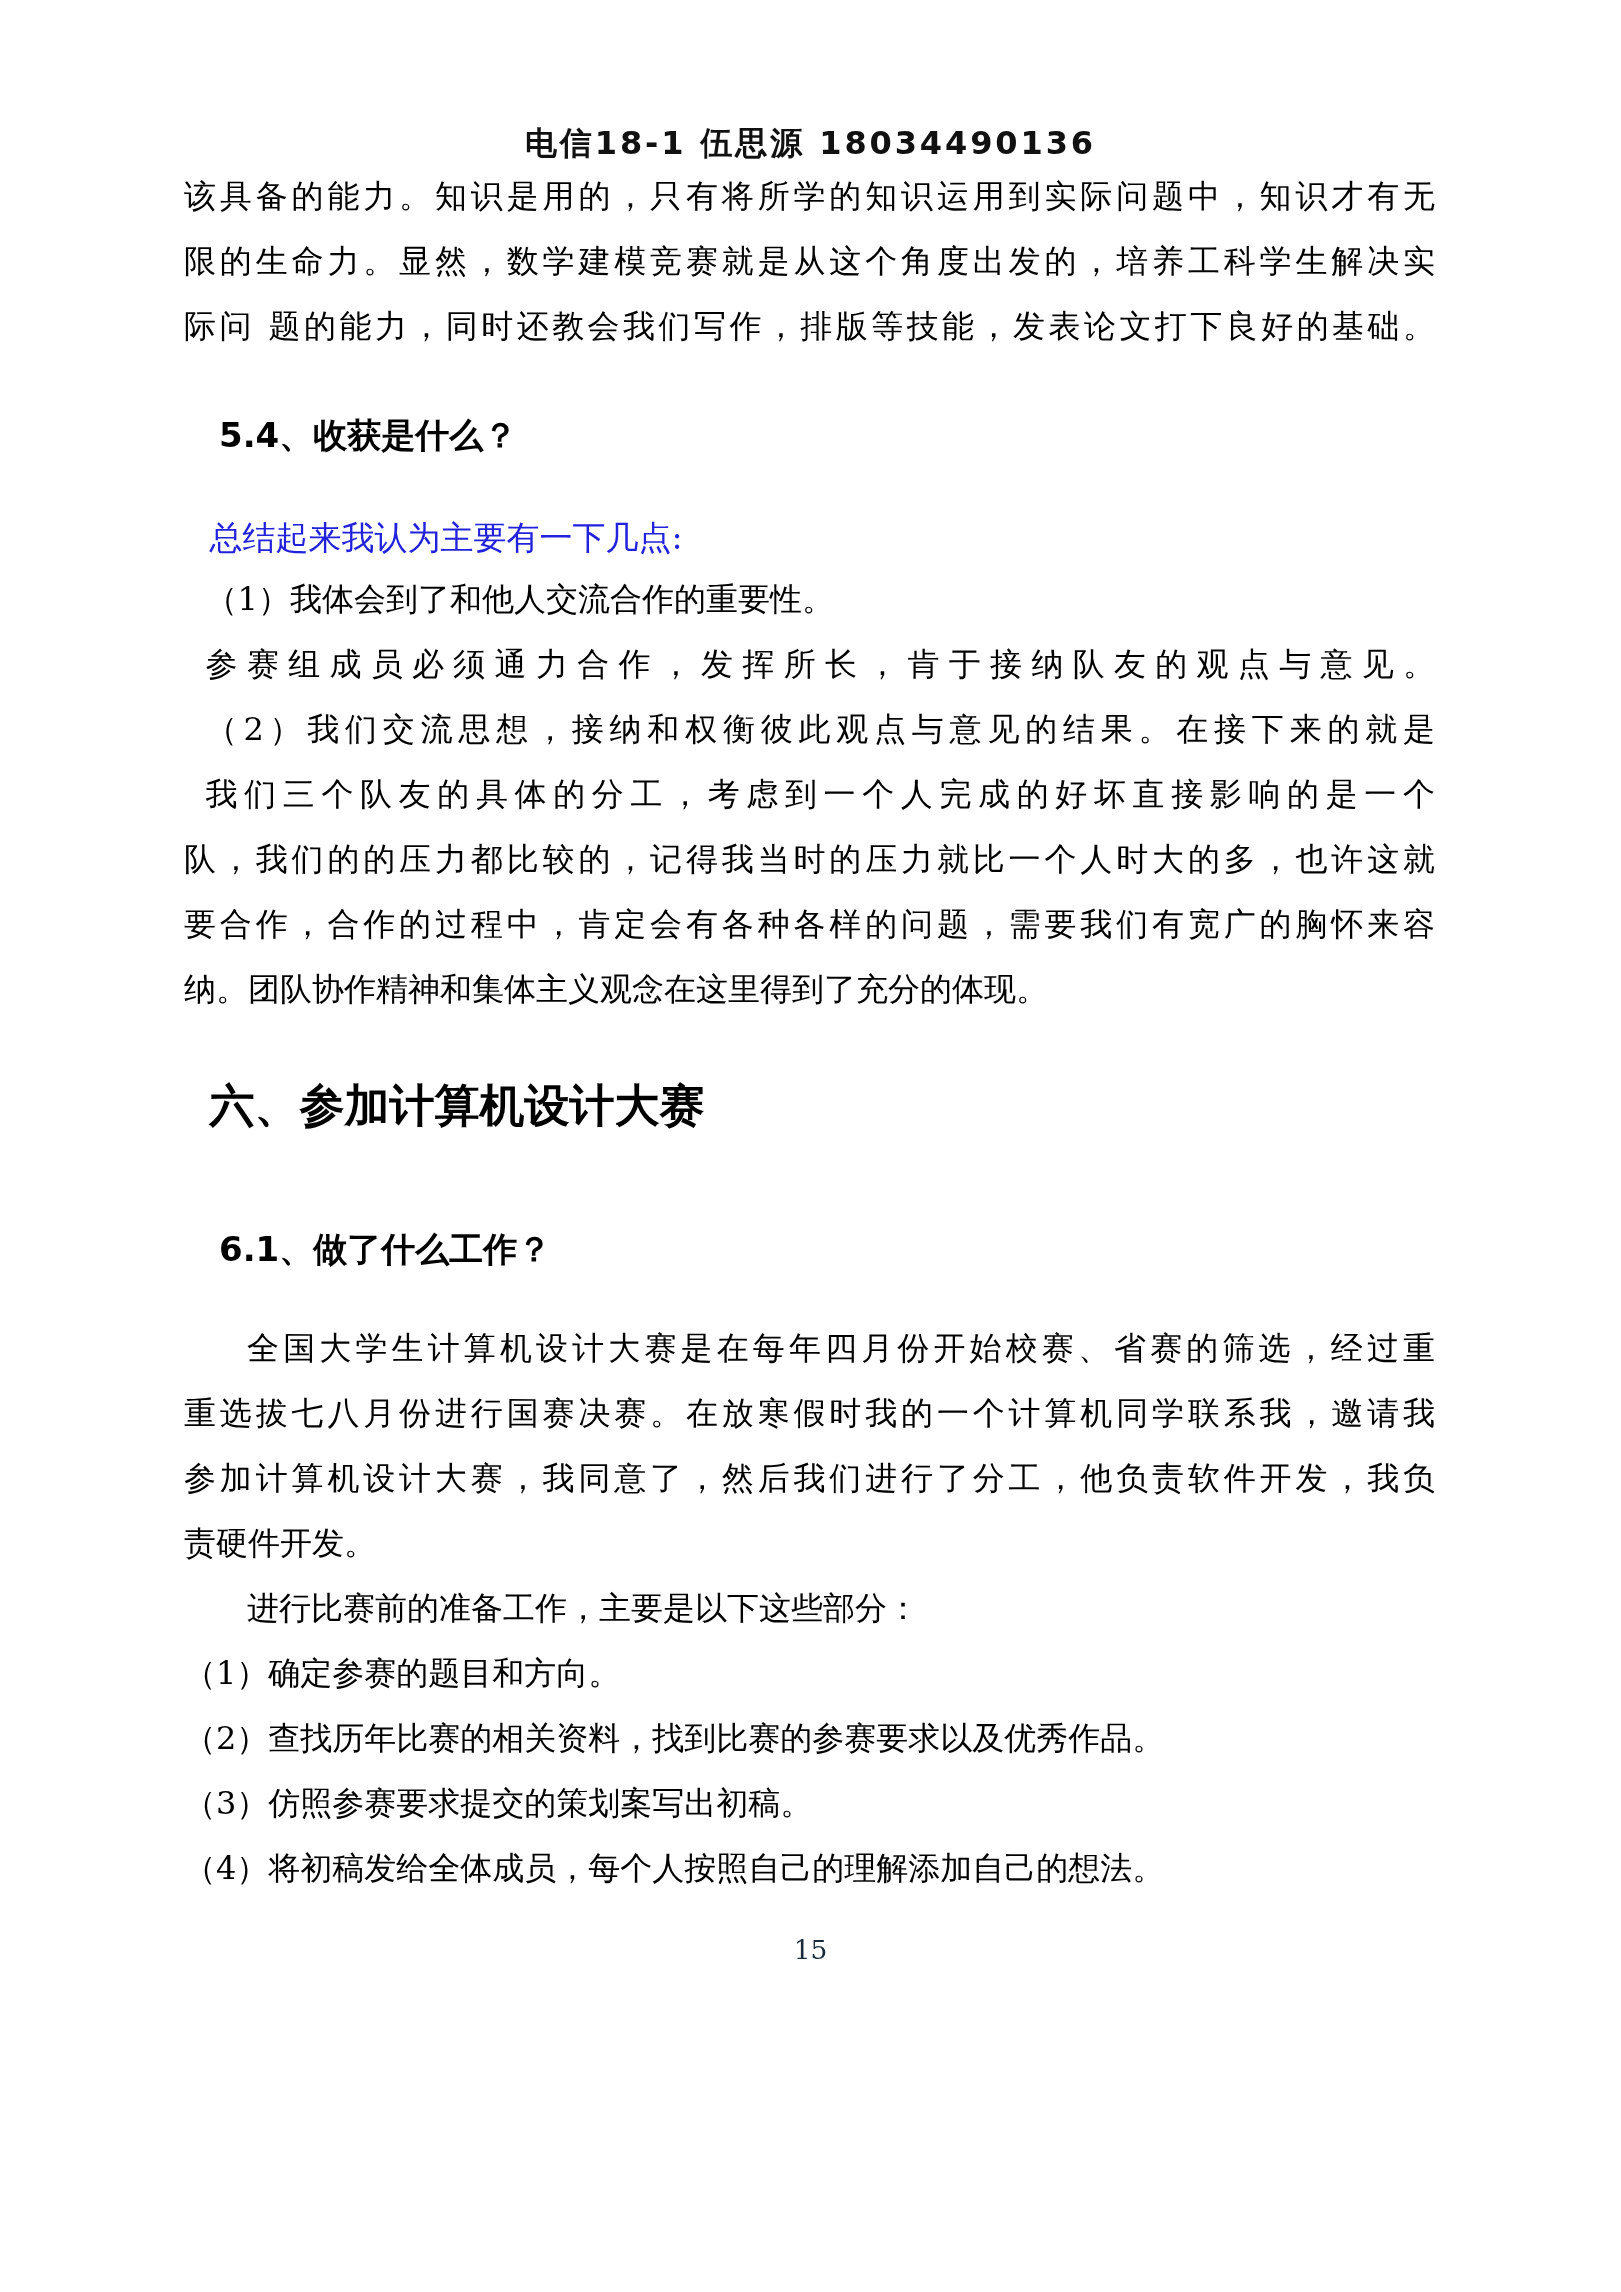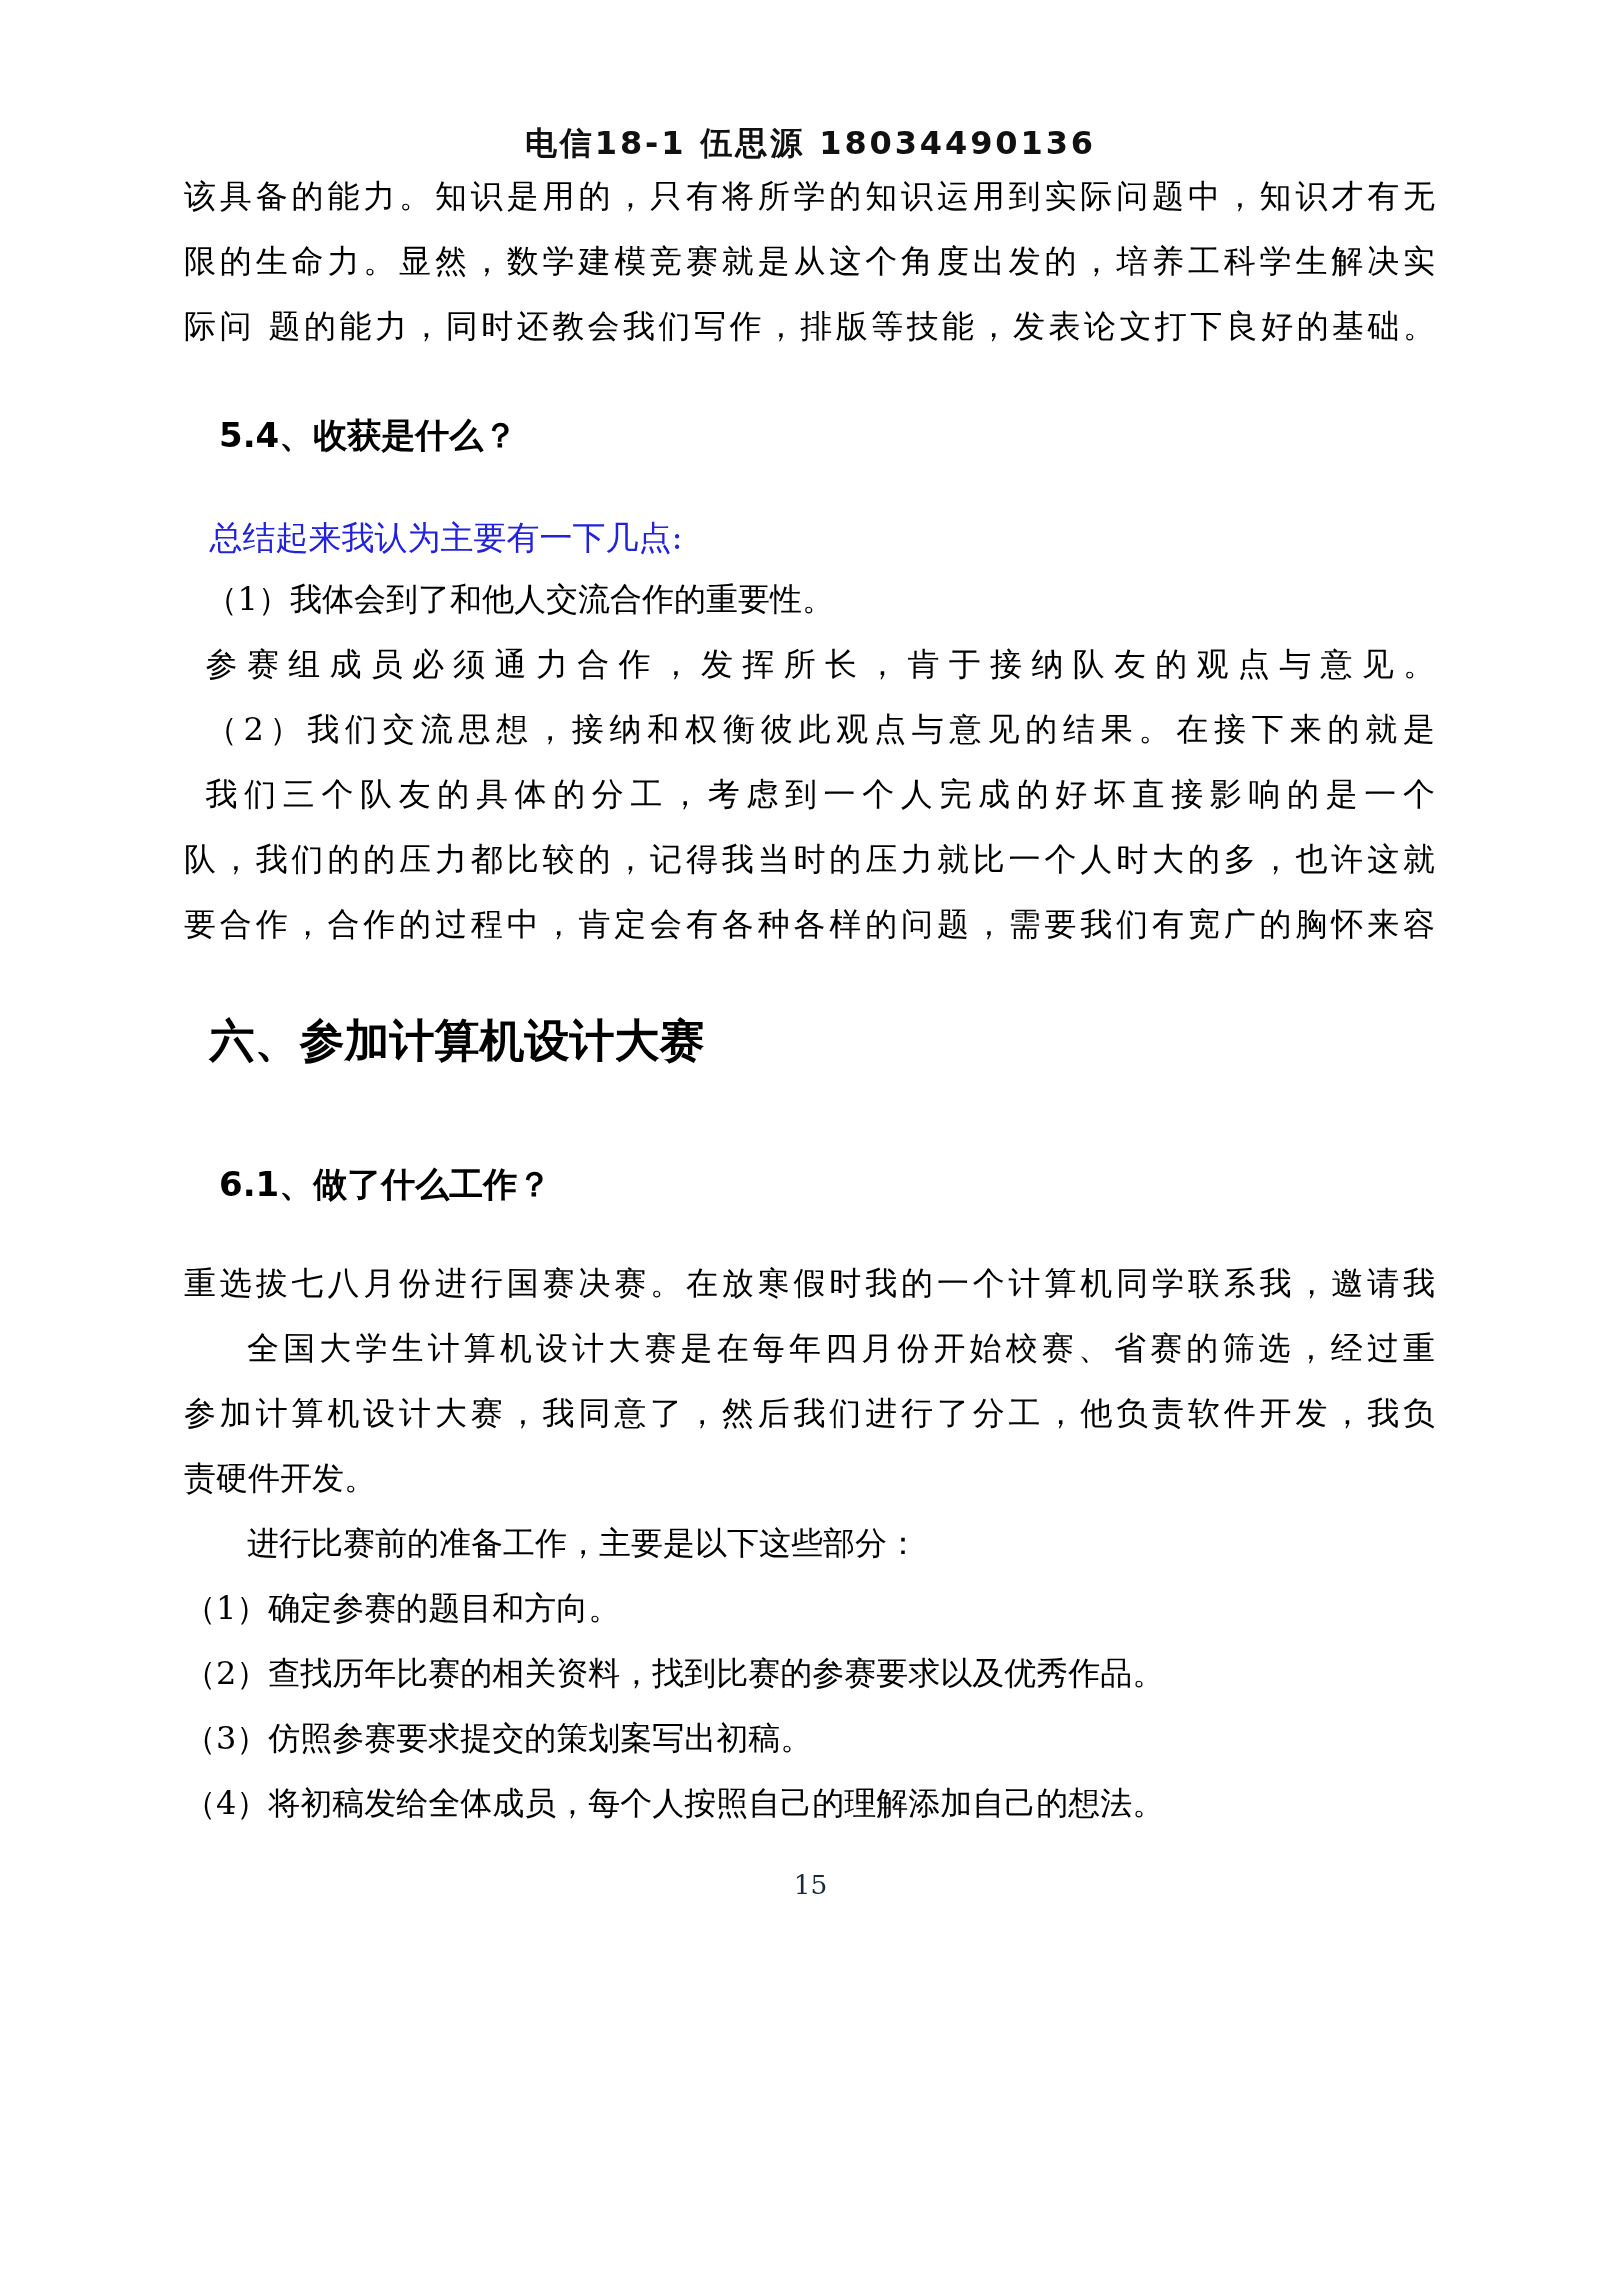--- a/index.html
+++ b/index.html
@@ -95,29 +95,30 @@
 
     <div class="line blue-line" style="color:#2222DD">总结起来我认为主要有一下几点:</div>
 
     <div class="para points">
       <div class="line ind-1">（1）我体会到了和他人交流合作的重要性。</div>
       <div class="line ind-1 just">参赛组成员必须通力合作，发挥所长，肯于接纳队友的观点与意见。</div>
       <div class="line ind-1 just">（2）我们交流思想，接纳和权衡彼此观点与意见的结果。在接下来的就是</div>
       <div class="line ind-1 just">我们三个队友的具体的分工，考虑到一个人完成的好坏直接影响的是一个</div>
       <div class="line just">队，我们的的压力都比较的，记得我当时的压力就比一个人时大的多，也许这就</div>
       <div class="line just">要合作，合作的过程中，肯定会有各种各样的问题，需要我们有宽广的胸怀来容</div>
+      <div class="line">纳。团队协作精神和集体主义观念在这里得到了充分的体现。</div>
     </div>
 
     <div class="h-major">六、参加计算机设计大赛</div>
 
     <div class="h-sub h61">6.1、做了什么工作？</div>
 
     <div class="para p2">
+      <div class="line just ind-first">全国大学生计算机设计大赛是在每年四月份开始校赛、省赛的筛选，经过重</div>
       <div class="line just">重选拔七八月份进行国赛决赛。在放寒假时我的一个计算机同学联系我，邀请我</div>
-      <div class="line just ind-first">全国大学生计算机设计大赛是在每年四月份开始校赛、省赛的筛选，经过重</div>
       <div class="line just">参加计算机设计大赛，我同意了，然后我们进行了分工，他负责软件开发，我负</div>
       <div class="line">责硬件开发。</div>
     </div>
 
     <div class="line ind-first">进行比赛前的准备工作，主要是以下这些部分：</div>
 
     <div class="para">
       <div class="line">（1）确定参赛的题目和方向。</div>
       <div class="line">（2）查找历年比赛的相关资料，找到比赛的参赛要求以及优秀作品。</div>
       <div class="line">（3）仿照参赛要求提交的策划案写出初稿。</div>

